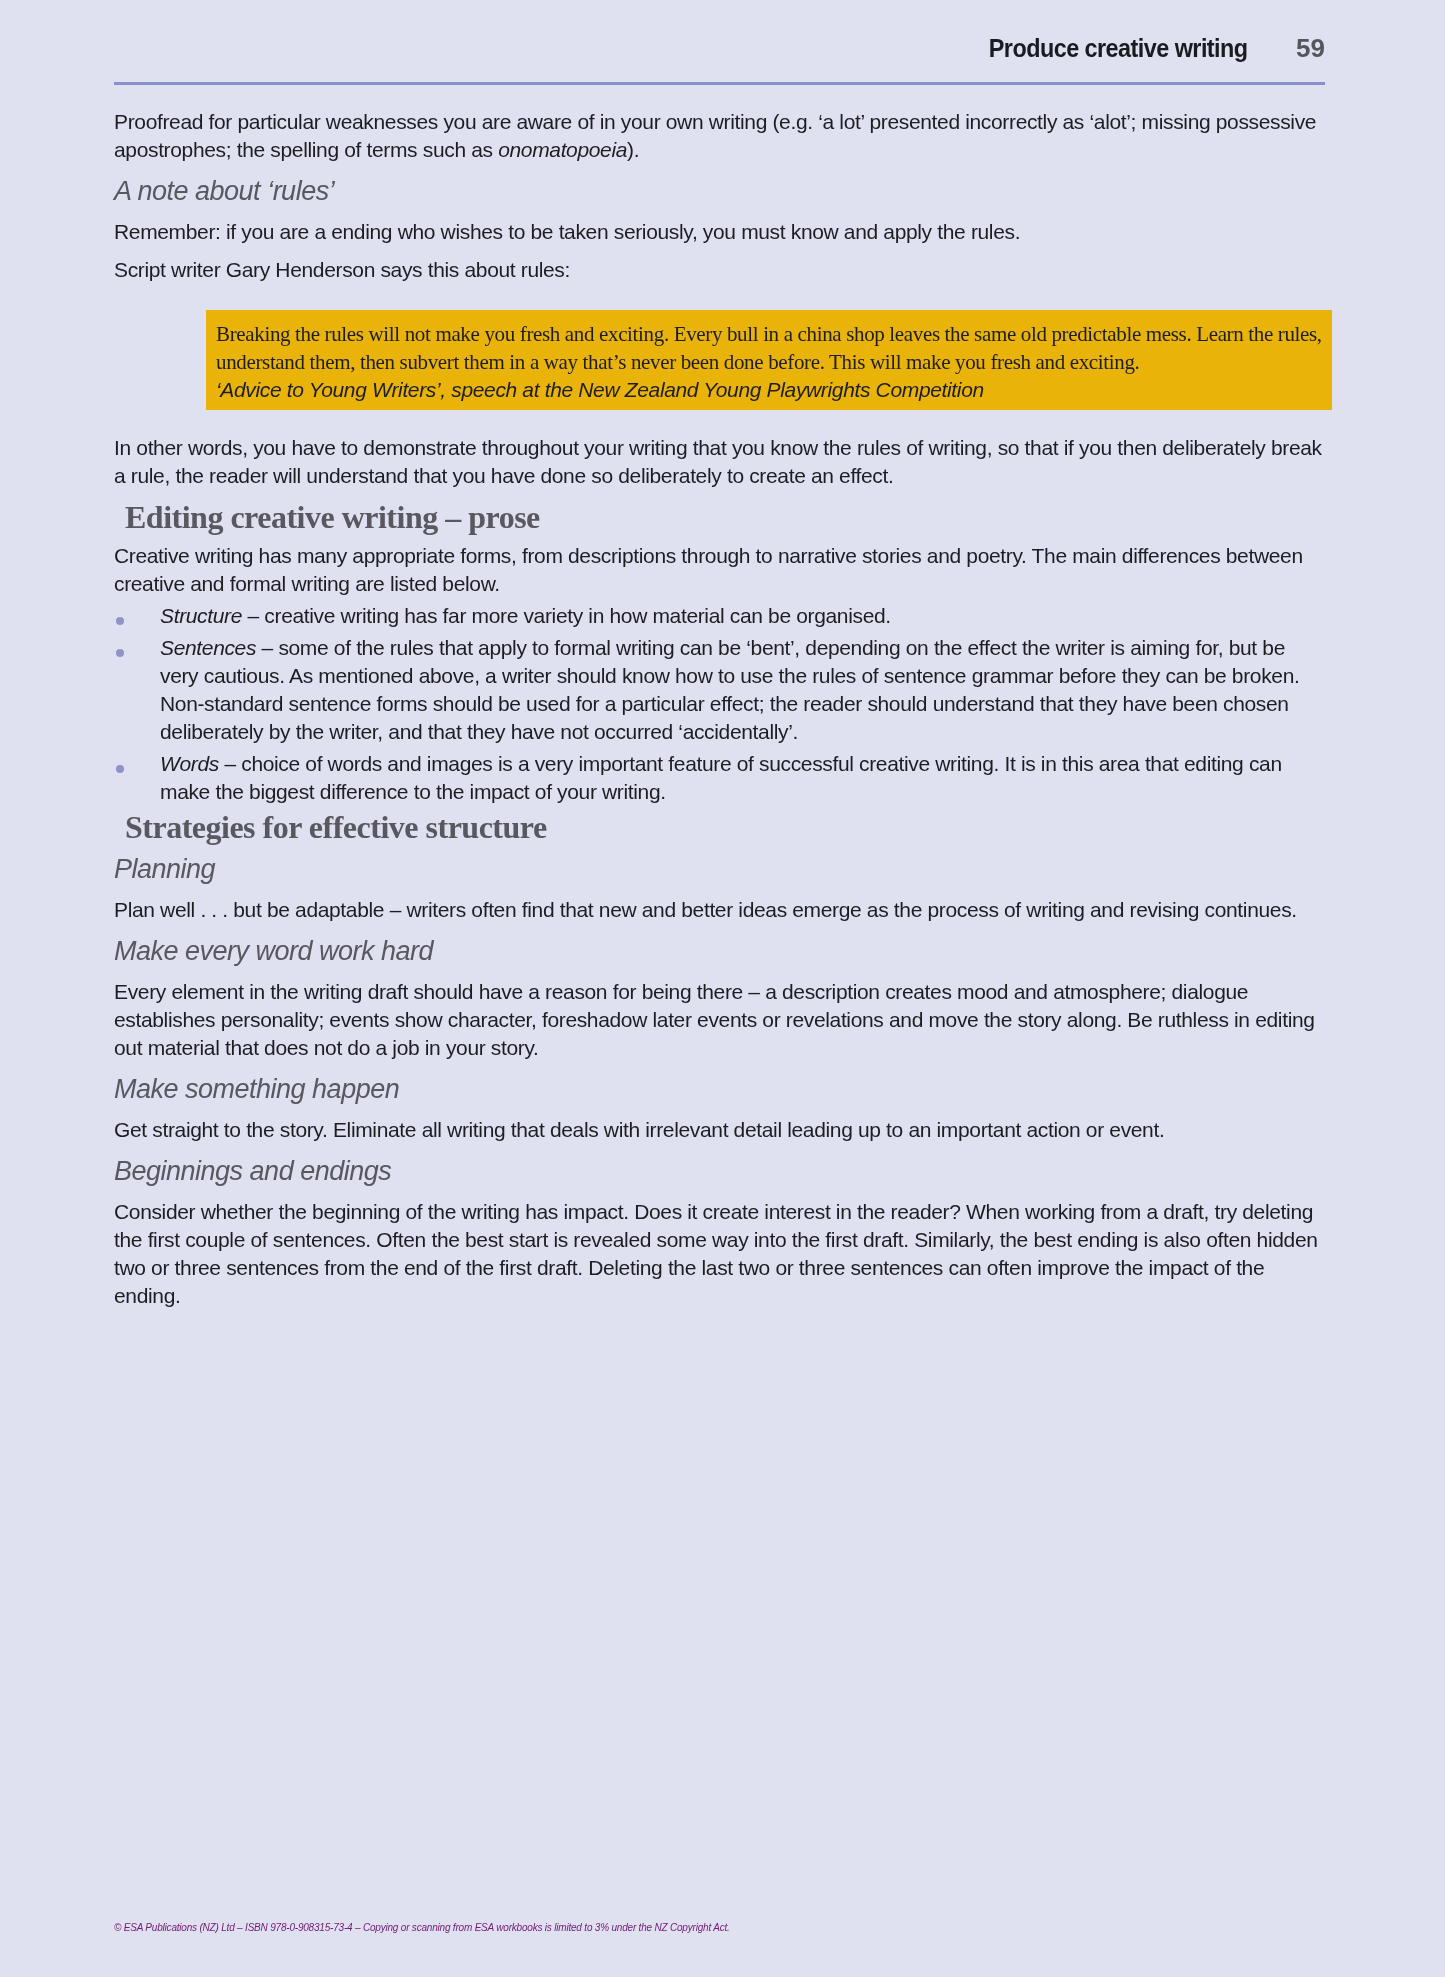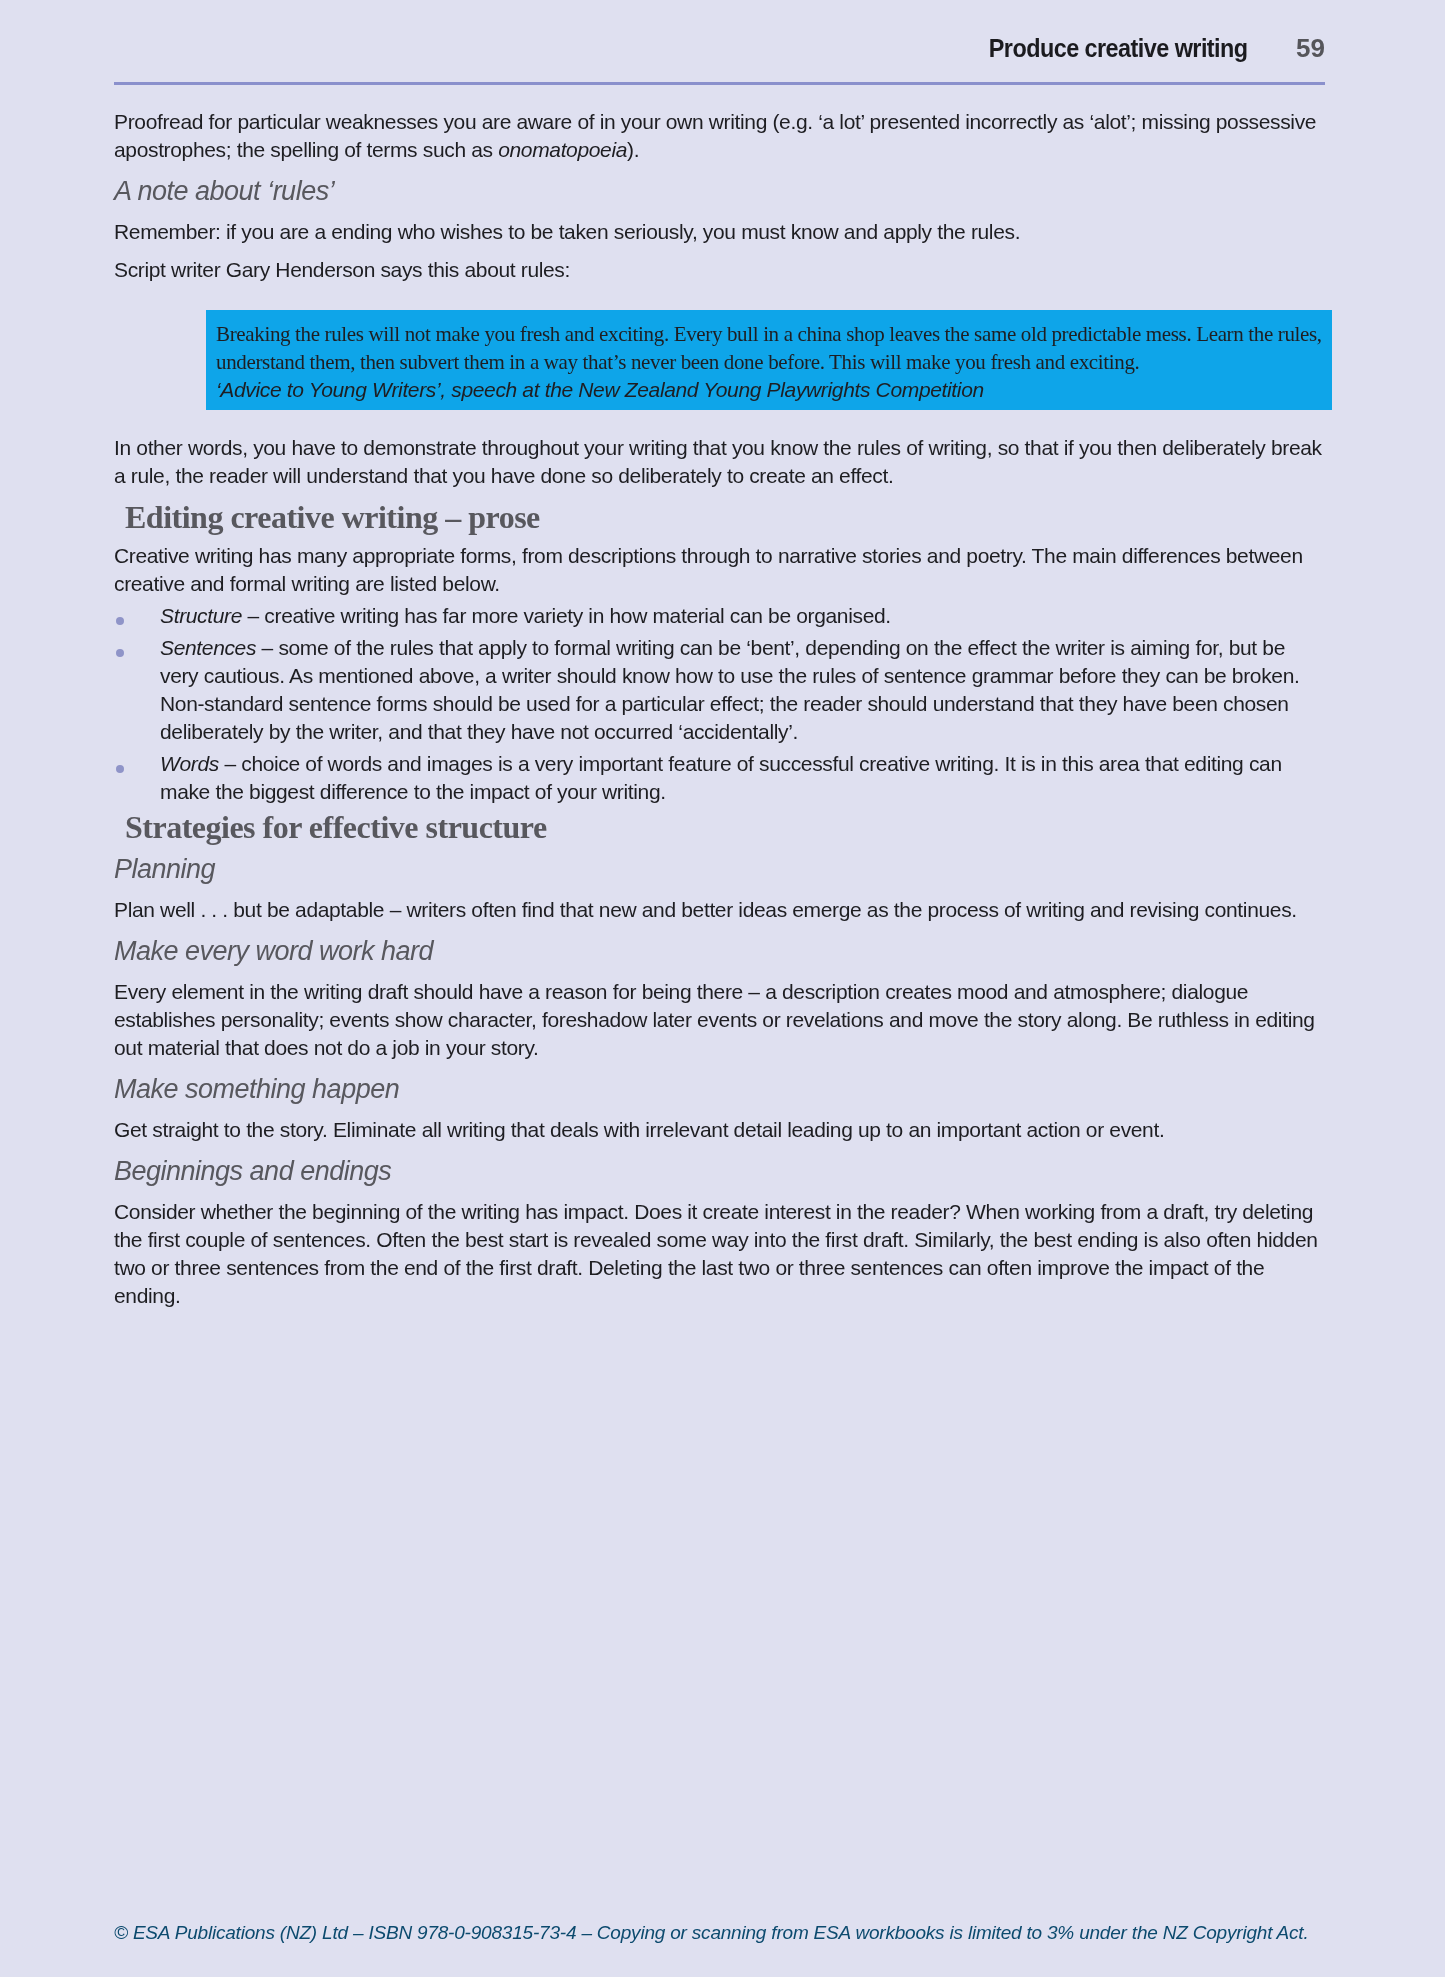--- a/index.html
+++ b/index.html
@@ -36,21 +36,21 @@
       color: #58585e; margin: 4px 0 10px 0; line-height: 34px;
       letter-spacing: -0.5px;
     }
     .h-main {
       font-size: 32px; font-weight: bold; color: #58585e;
       margin: 2px 0 8px 11px; line-height: 34px; letter-spacing: -0.5px; font-family: Liberation Serif, serif;
     }
     .quote-box {
       margin: 26px 0 24px 92px;
       width: 1126px;
-      background: #0ea5e9;
+      background: #eab308;
       padding: 10px 10px 6px 10px;
       box-sizing: border-box;
     }
     .quote-text {
       font-family: "Liberation Serif", serif;
       font-size: 23.5px; line-height: 31px; color: #2a2c48;
       margin: 0 0 8px 0;
       letter-spacing: -0.1px;
     }
     .quote-source {
@@ -61,21 +61,21 @@
     ul.bullets li {
       position: relative; padding-left: 46px; margin-bottom: 4px;
     }
     .bullet-dot {
       position: absolute; left: 2px; top: 15px; width: 8px; height: 8px;
       border-radius: 50%; background: #8f94c8;
     }
     em { font-style: italic; }
     .footer {
       position: absolute; top: 1922px; left: 114px;
-      font-size: 19px; font-style: italic; color: #0c4a6e;
+      font-size: 10px; font-style: italic; color: #701a75;
       letter-spacing: -0.2px;
     }
   </style>
 </head>
 <body>
 
 <div class="page">
 
   <div class="running-header">
     <span class="rh-title">Produce creative writing</span>

